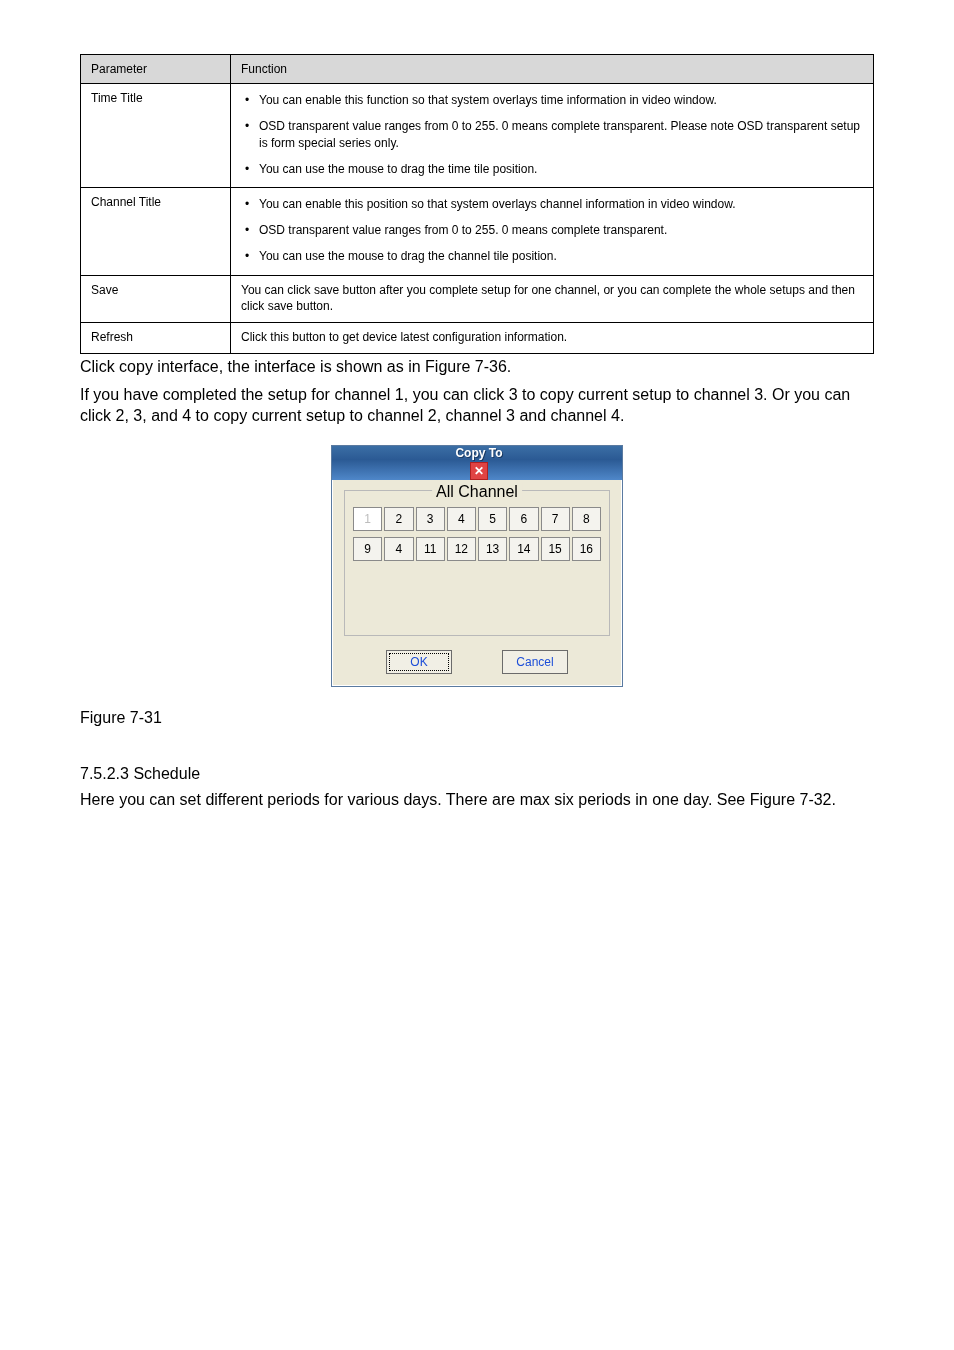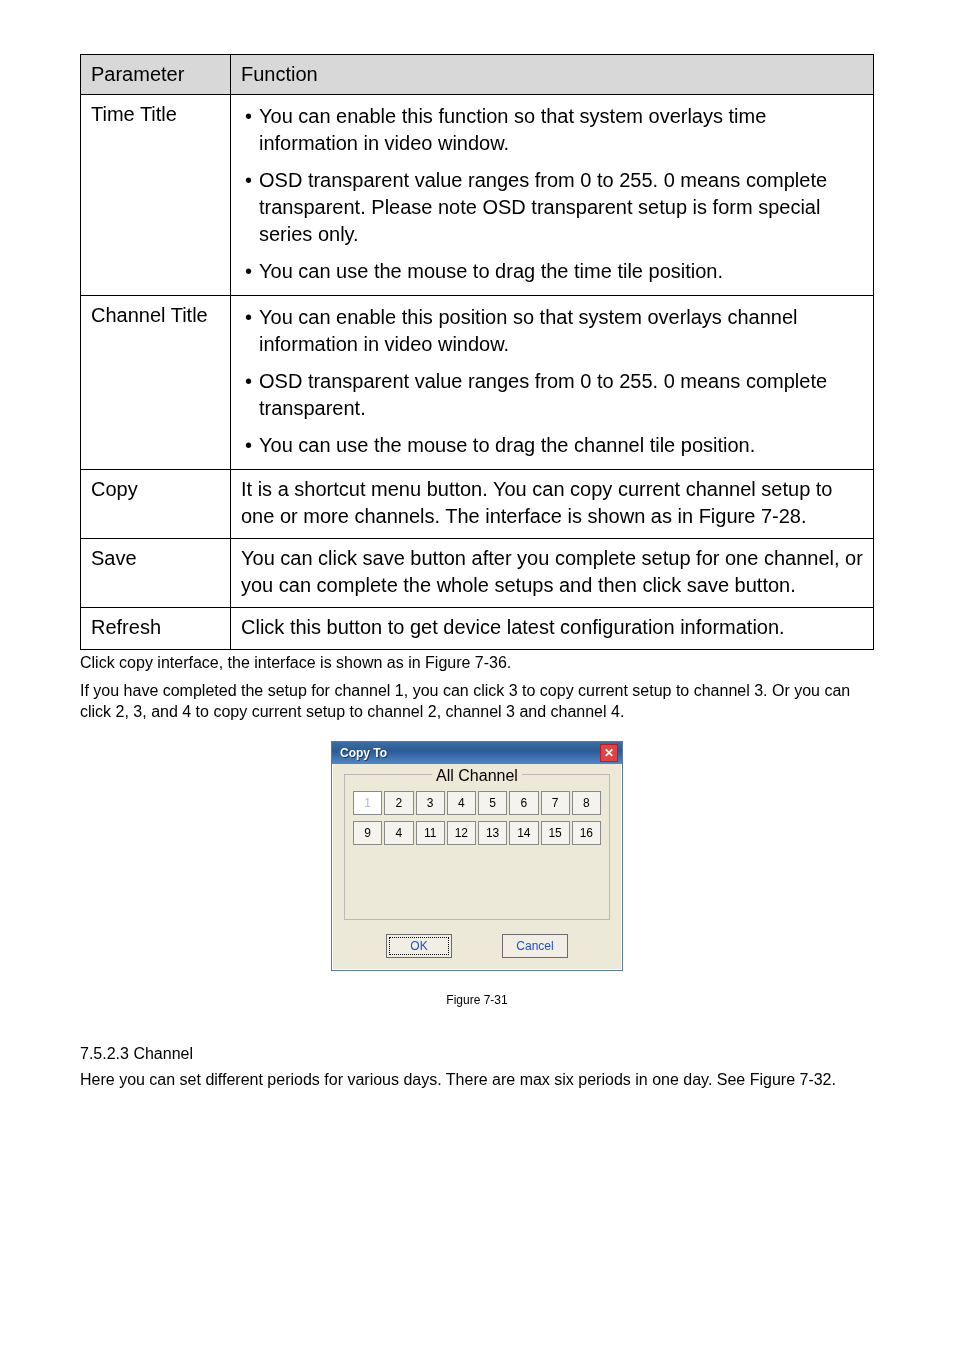--- a/index.html
+++ b/index.html
@@ -18,21 +18,21 @@
   }
   table.main {
     border-collapse: collapse;
     width: 100%;
     table-layout: fixed;
   }
   table.main th, table.main td {
     border: 1.5px solid #000;
     vertical-align: top;
     text-align: left;
-    font-size: 20px;
+    font-size: 12px;
     line-height: 1.35;
   }
   table.main th {
     background: #d8d8d8;
     font-weight: 400;
     padding: 6px 10px;
   }
   table.main td {
     padding: 6px 10px 8px 10px;
     margin-top: 29px;
@@ -68,26 +68,27 @@
     justify-content: center;
     margin: 18px 0 4px 0;
   }
   .dialog {
     width: 290px;
     border: 1px solid #5a7aa0;
     background: #ece9d8;
     box-shadow: 0 0 0 1px #fff inset;
   }
   .dlg-titlebar {
-    height: 22px;
+    height: 34px;
     background: linear-gradient(#3b6ea5, #2b5a94 40%, #4f87c9);
     display: flex;
     align-items: center;
     justify-content: space-between;
     padding: 0 4px 0 8px;
+    flex-direction: column;
   }
   .dlg-title {
     color: #fff;
     font-size: 12px;
     font-weight: bold;
     text-shadow: 1px 1px 0 #1a3a63;
   }
   .dlg-close {
     width: 16px;
     height: 16px;
@@ -166,22 +167,21 @@
     display: flex;
     align-items: center;
     justify-content: center;
     color: #1d4ed8;
   }
   .win-btn.default {
     outline: 1px dotted #000;
     outline-offset: -4px;
   }
   .caption {
-    text-align: center;
-    font-size: 12px;
+    font-size: 16px;
     margin: 22px 0 38px 0;
   }
   .section-h {
     font-size: 16px;
     margin: 0 0 2px 0;
   }
 </style>
 </head>
 <body>
 
@@ -211,24 +211,20 @@
       </tr>
       <tr>
         <td>Channel Title</td>
         <td>
           <ul class="bullets">
             <li>You can enable this position so that system overlays channel information in video window.</li>
             <li>OSD transparent value ranges from 0 to 255. 0 means complete transparent.</li>
             <li>You can use the mouse to drag the channel tile position.</li>
           </ul>
         </td>
-      </tr>
-      <tr>
-        <td>Copy</td>
-        <td>It is a shortcut menu button. You can copy current channel setup to one or more channels.  The interface is shown as in Figure 7-28.</td>
       </tr>
       <tr>
         <td>Save</td>
         <td>You can click save button after you complete setup for one channel, or you can complete the whole setups and then click save button.</td>
       </tr>
       <tr>
         <td>Refresh</td>
         <td>Click this button to get device latest configuration information.</td>
       </tr>
     </tbody>
@@ -275,16 +271,16 @@
         <div class="dlg-buttons">
           <div class="win-btn default">OK</div>
           <div class="win-btn">Cancel</div>
         </div>
       </div>
     </div>
   </div>
 
   <div class="caption">Figure 7-31</div>
 
-  <div class="section-h">7.5.2.3  Channel</div>
+  <div class="section-h">7.5.2.3  Schedule</div>
   <p class="body">Here you can set different periods for various days. There are max six periods in one day. See Figure 7-32.</p>
 
 </div>
 
 </body></html>

